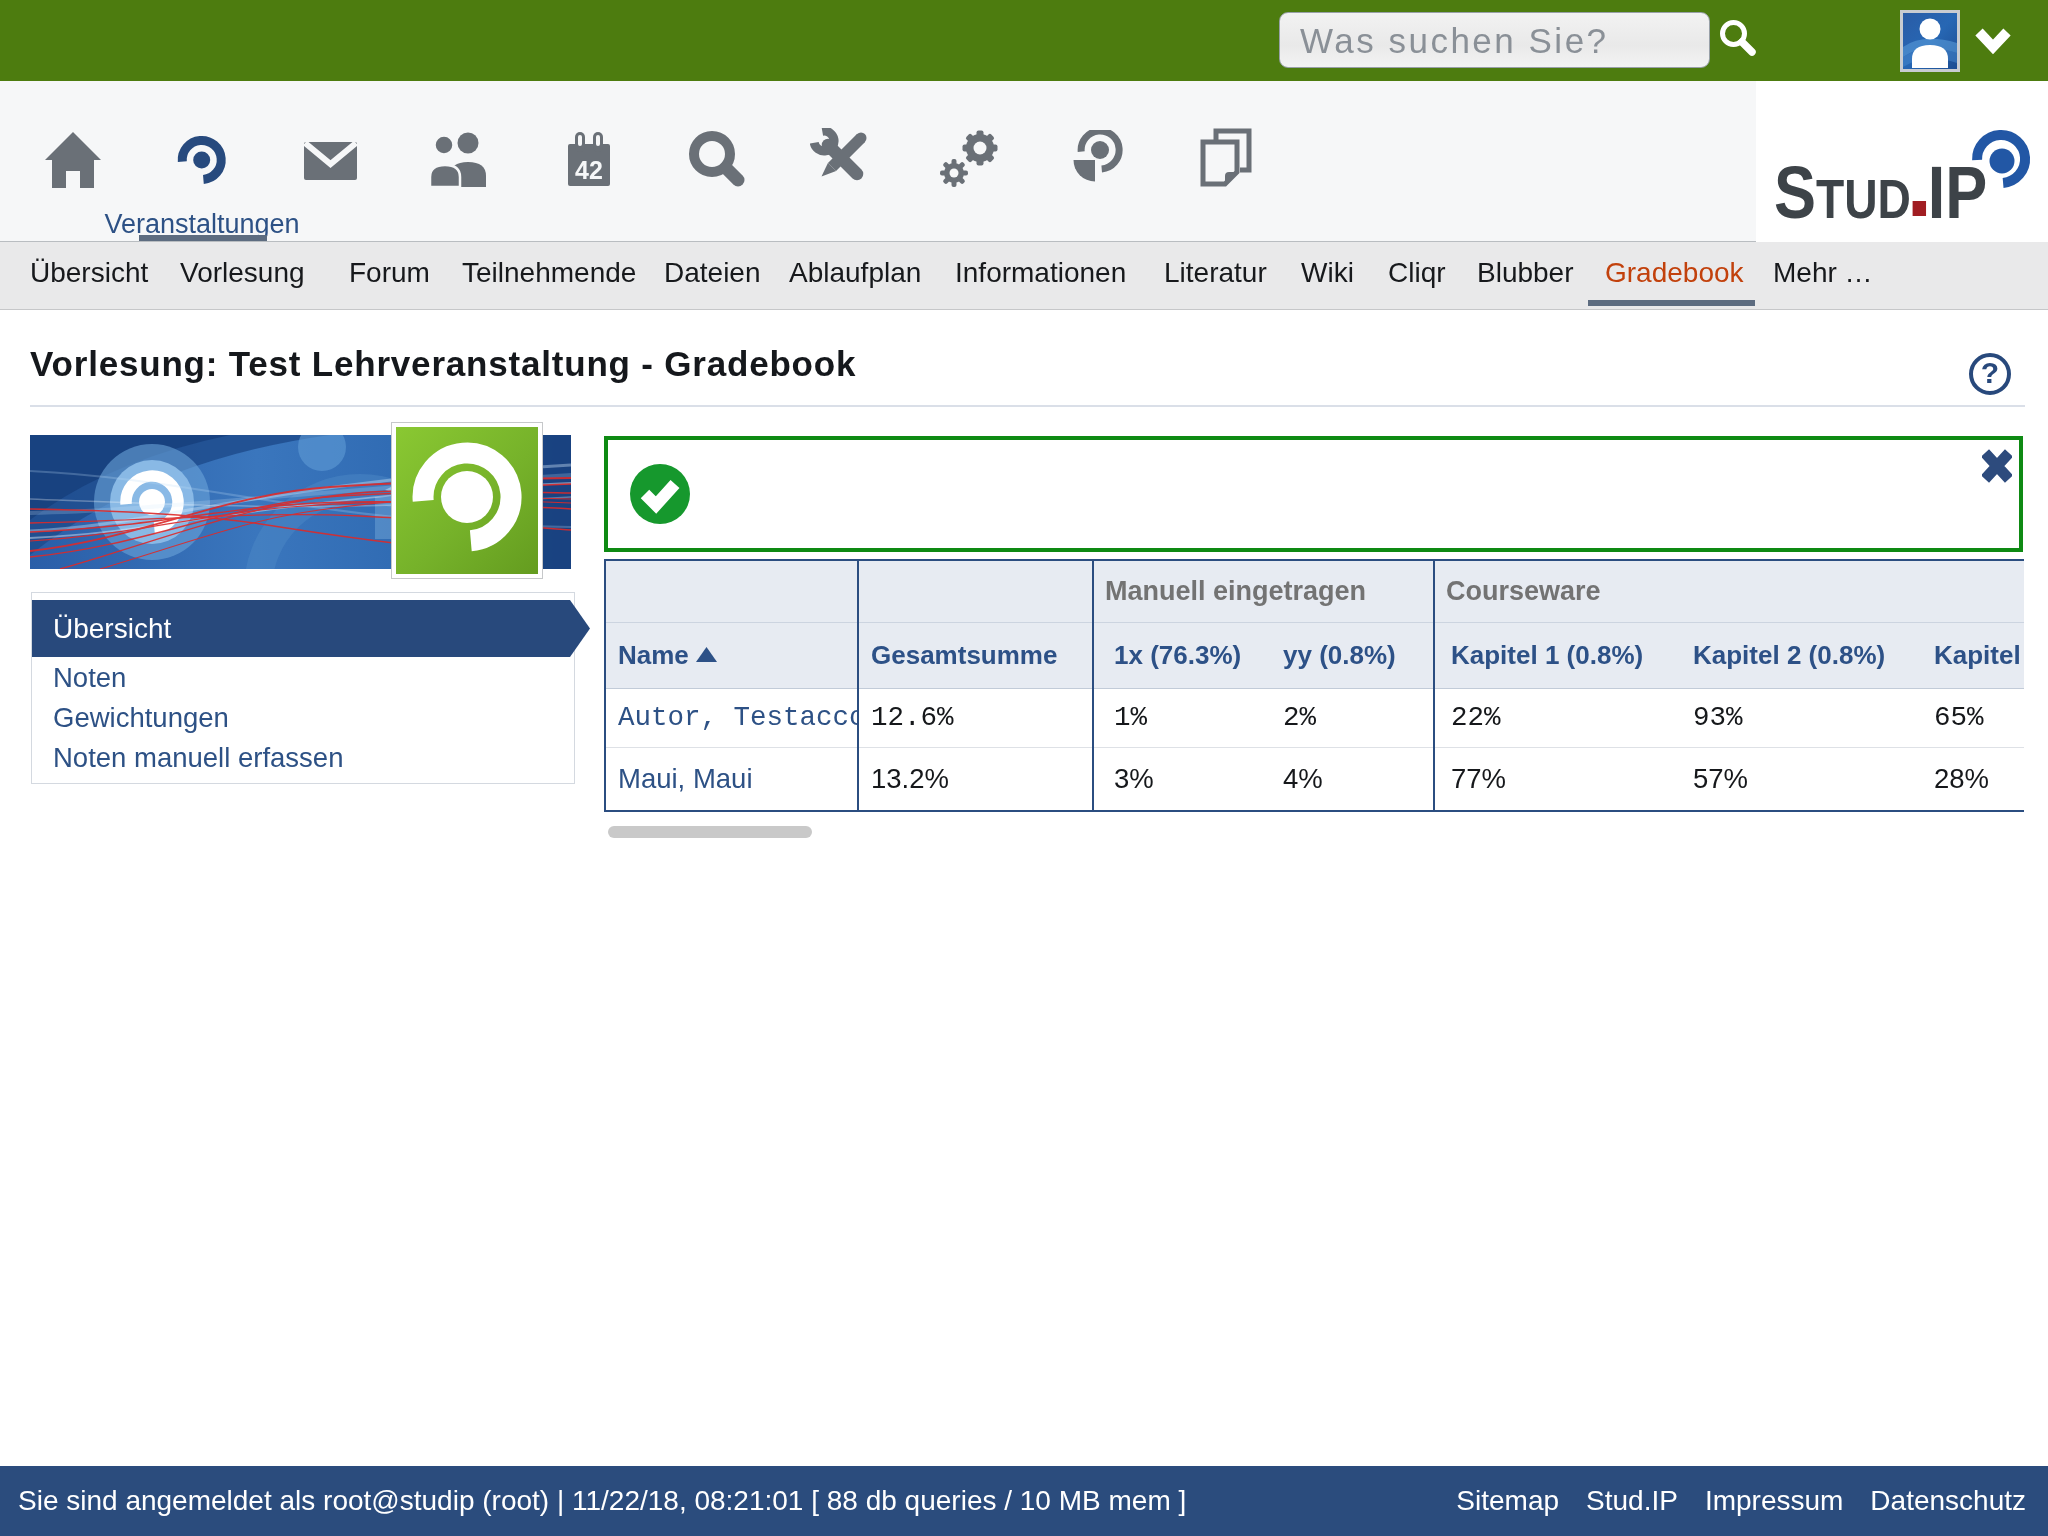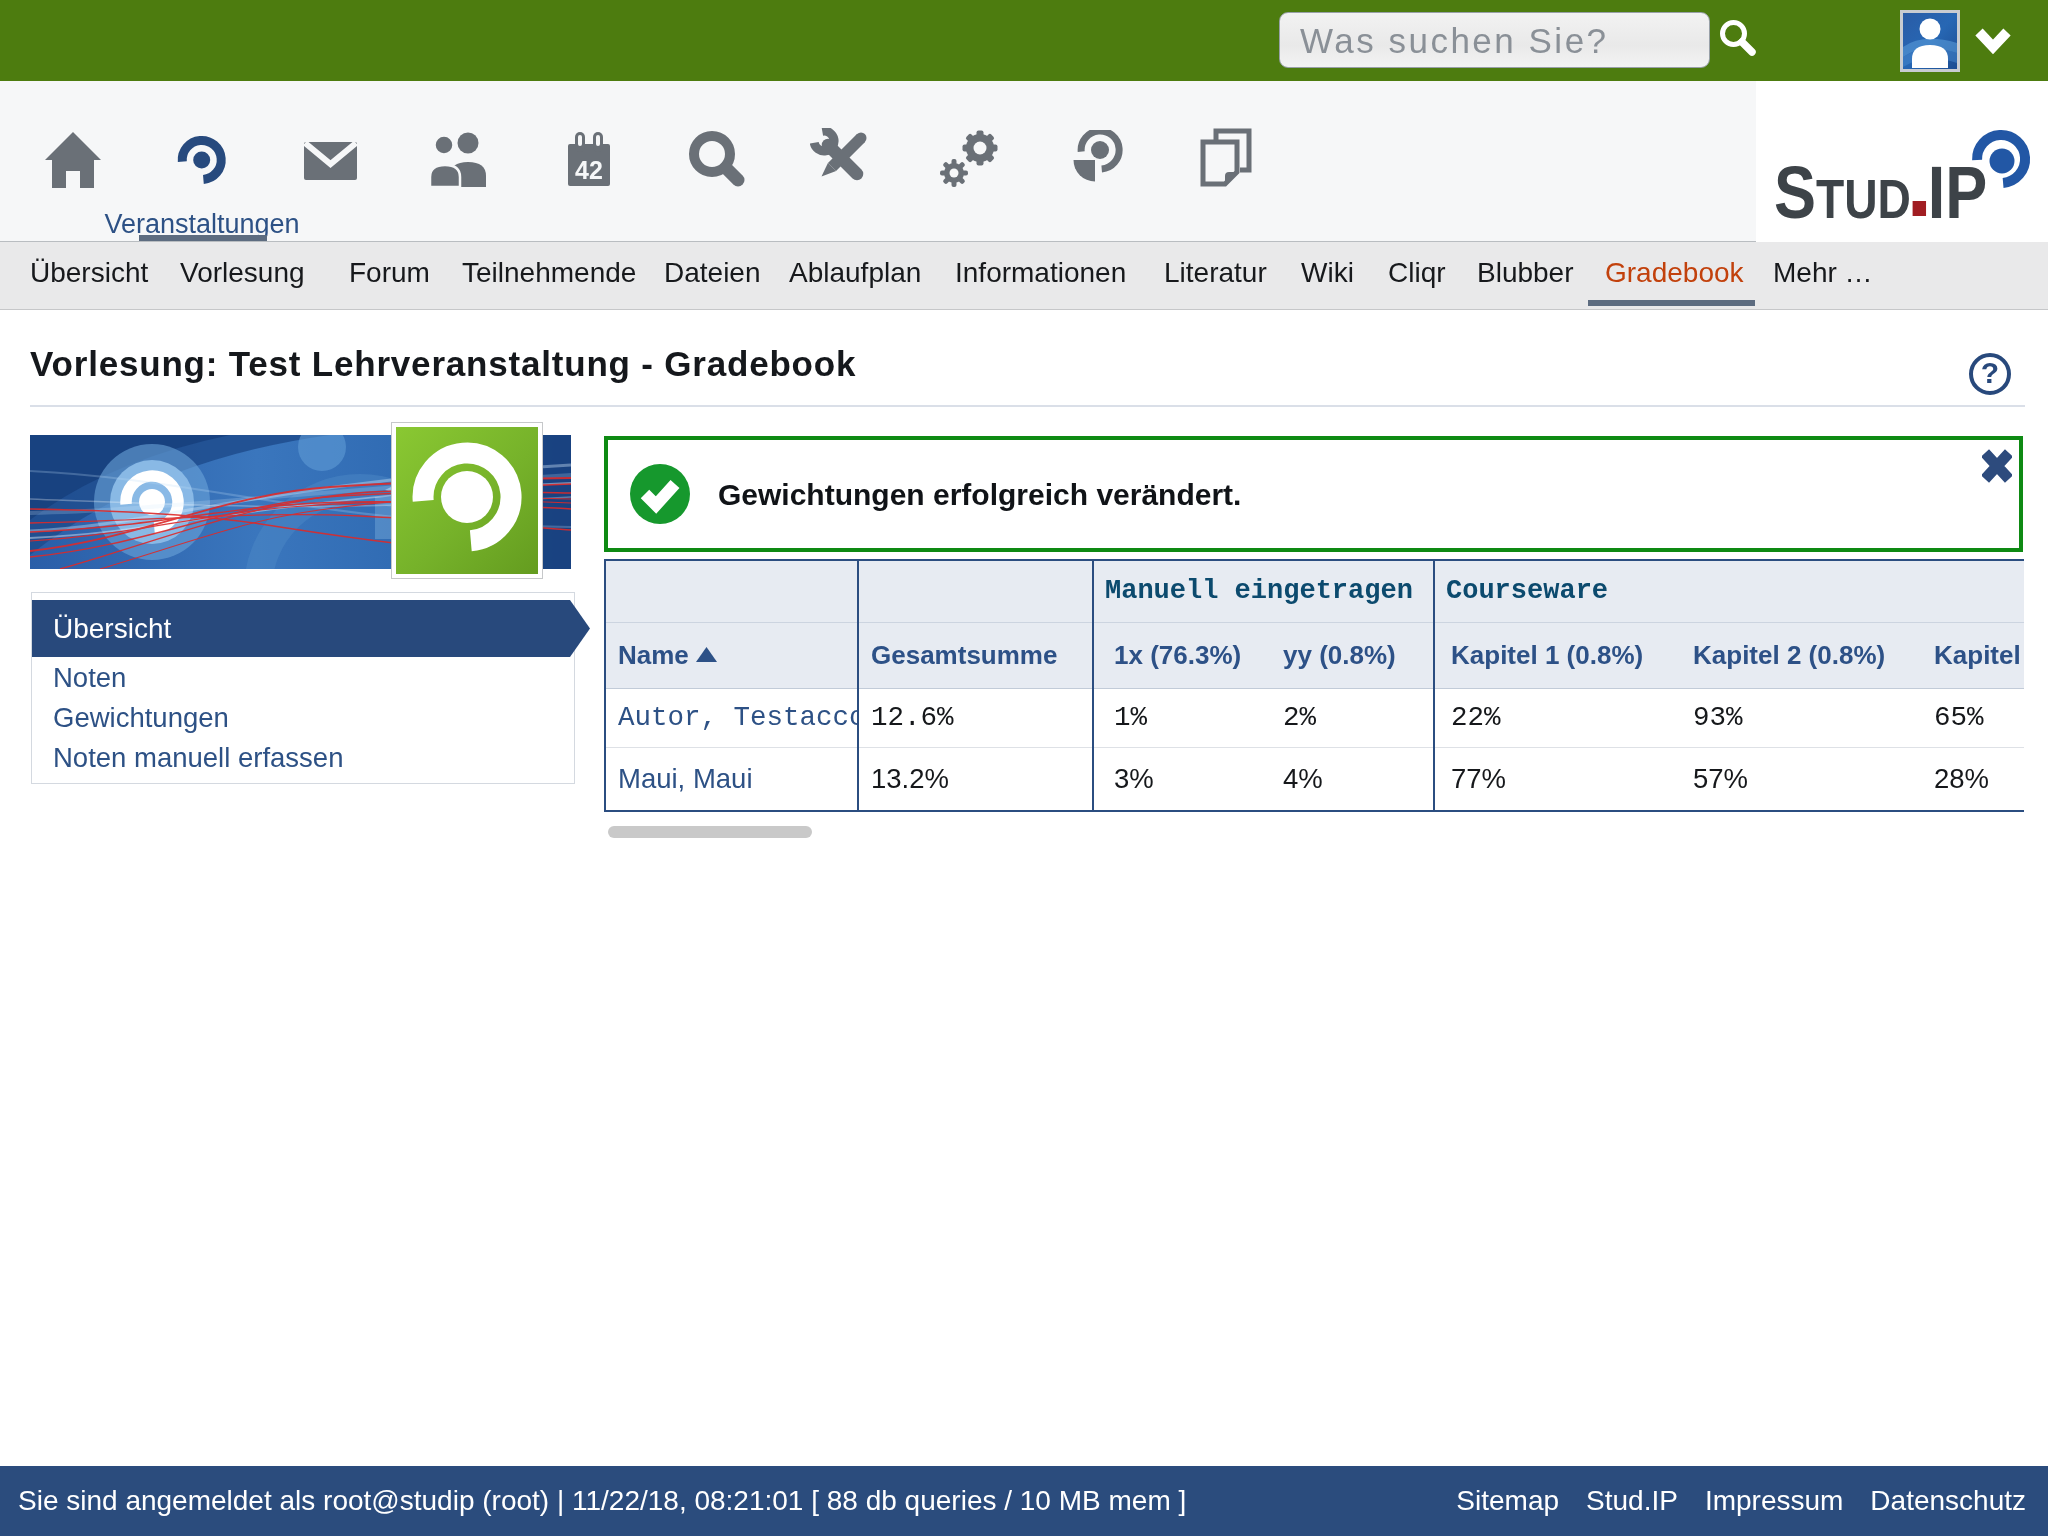--- a/index.html
+++ b/index.html
@@ -44,21 +44,21 @@
 .navlink { position:absolute; left:21px; font-size:27.5px; color:#2d5185; }
 
 
 #msgbox { position:absolute; left:604px; top:436px; width:1419px; height:116px; border:4px solid #0e8a13; background:#fff; }
 #msgbox .txt { position:absolute; left:110px; top:38px; font-size:30px; font-weight:bold; color:#101317; }
 
 
 #tablewrap { position:absolute; left:604px; top:559px; width:1420px; height:256px; overflow:hidden; }
 table { border-collapse:collapse; table-layout:fixed; width:1553px; }
 th, td { padding:0 0 0 12px; text-align:left; font-weight:normal; overflow:hidden; white-space:nowrap; }
-tr.grouphead th { background:#e7ebf2; font-size:27px; font-weight:bold; color:#0c4a6e; height:62px; border-bottom:1px solid #ccd4e0;font-family:Liberation Mono, monospace; }
+tr.grouphead th { background:#e7ebf2; font-size:27px; font-weight:bold; color:#737373; height:62px; border-bottom:1px solid #ccd4e0; }
 tr.colhead th { background:#e7ebf2; font-size:26px; font-weight:bold; color:#2d5187; height:66px; border-bottom:1px solid #c2cbd8; }
 tr.data td { font-size:27.5px; color:#16181b; height:59px; background:#fff; }
 tr.data.r1 td { border-bottom:1px solid #dee1e6;font-family:Liberation Mono, monospace; }
 tr.data.r2 td { height:64px; }
 #tbl td.namecol { color:#2d5185; font-size:27.5px; }
 .bl { border-left:2px solid #2b4d80; }
 #tbl { border:2px solid #2b4d80; }
 .pad20 { padding-left:20px; }
 .pad16 { padding-left:16px; }
 .pad11 { padding-left:11px; }
@@ -279,21 +279,20 @@
   <div class="navlink" style="top:69px">Noten</div>
   <div class="navlink" style="top:109px">Gewichtungen</div>
   <div class="navlink" style="top:149px">Noten manuell erfassen</div>
 </div>
 
 <div id="msgbox">
   <svg class="abs" style="left:22px;top:24px" width="60" height="60" viewBox="0 0 60 60">
     <circle cx="30" cy="30" r="30" fill="#16982d"></circle>
     <path d="M15 30 L26 41 L45 20" fill="none" stroke="#fff" stroke-width="12"></path>
   </svg>
-  <div class="txt">Gewichtungen erfolgreich verändert.</div>
   <svg class="abs" style="left:1374px;top:9px" width="30" height="34" viewBox="0 0 30 34">
     <path d="M3 4 L27 30 M27 4 L3 30" stroke="#2d4b7d" stroke-width="11"></path>
   </svg>
 </div>
 
 <div id="tablewrap">
   <table id="tbl">
     <colgroup>
       <col style="width:253px">
         <col style="width:235px">

